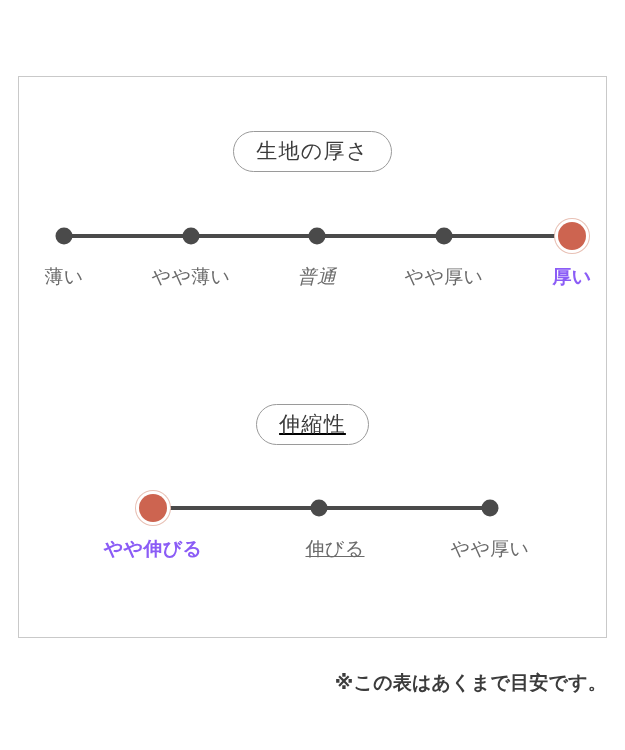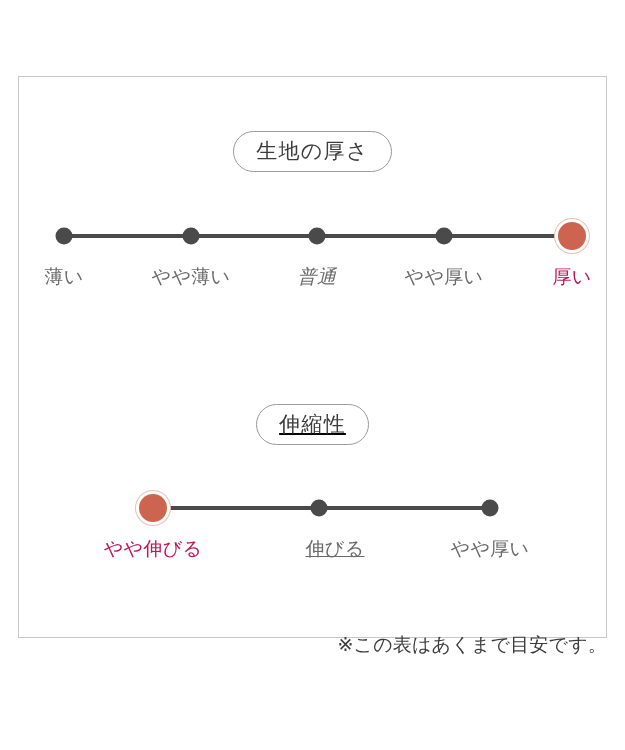--- a/index.html
+++ b/index.html
@@ -78,33 +78,34 @@
   .tick-label {
     position: absolute;
     top: 28px;
     transform: translateX(-50%);
     font-size: 19px;
     color: #6b6b6b;
     white-space: nowrap;
     letter-spacing: 0.02em;
   }
   .tick-label.active {
-    color: #be185d;
-    font-weight: normal;
+    color: #8b5cf6;
+    font-weight: bold;
   }
 
   
   .footnote {
     position: absolute;
     right: 18px;
-    top: 632px;
+    top: 670px;
     font-size: 19px;
     color: #3c3c3c;
     letter-spacing: 0.01em;
     white-space: nowrap;
+    font-weight: bold;
   }
 </style>
 </head>
 <body>
 
 <div class="spec-card">
 
   <div class="pill-wrap" style="top:54px;">
     <span class="pill">生地の厚さ</span>
   </div>

